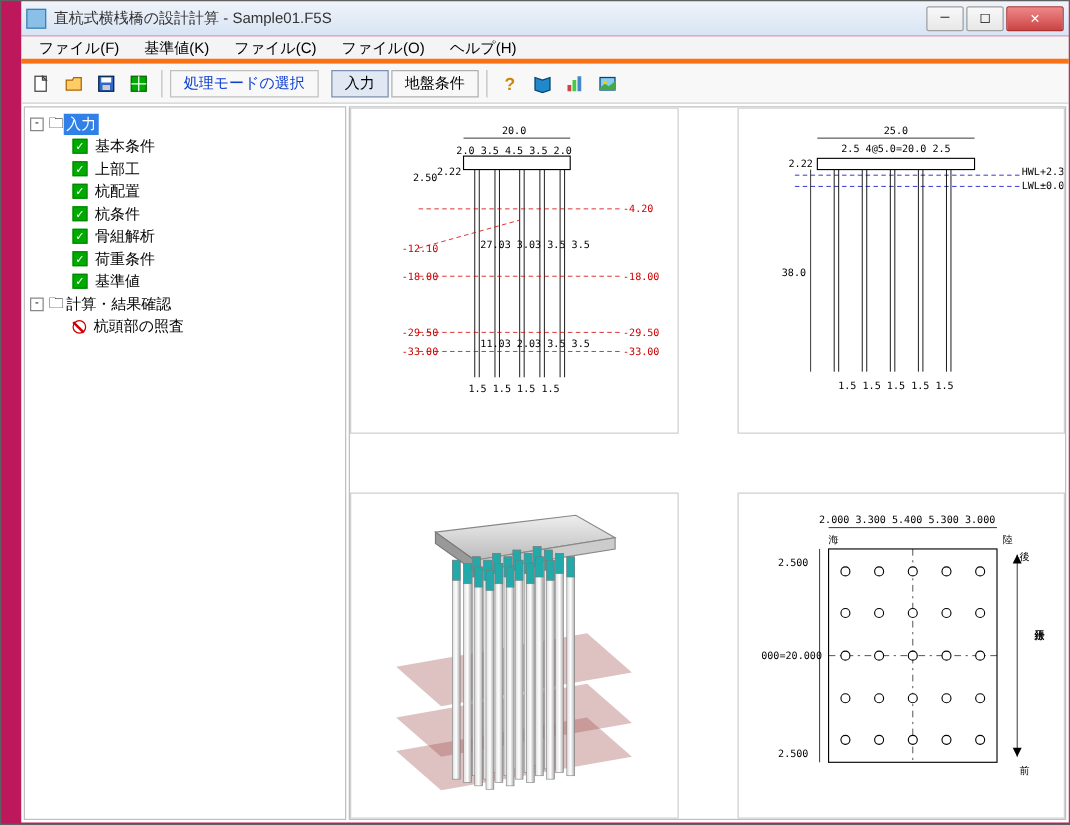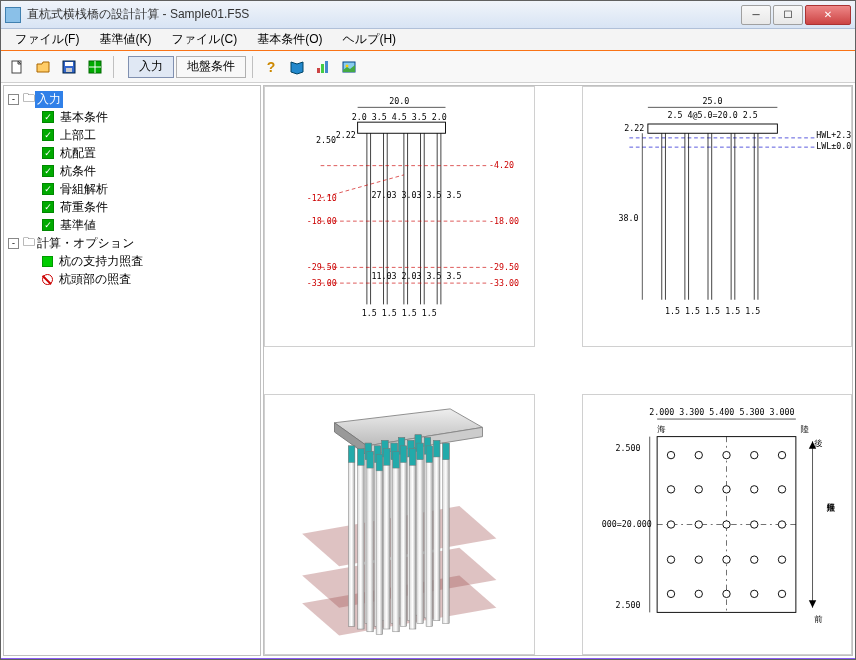--- a/index.html
+++ b/index.html
@@ -1,27 +1,27 @@
 <!DOCTYPE html>
 <html><head>
 <meta charset="utf-8">
 <style>
   * { box-sizing: border-box; margin: 0; padding: 0; }
   body { font-family: "MS UI Gothic", "Meiryo", sans-serif; font-size: 12px; background: #5a8cc7; width: 856px; height: 660px; overflow: hidden; }
   
-  .window { width: 856px; height: 660px; background: #8b5cf6; border: 1px solid #606060; box-shadow: 0 0 8px rgba(0,0,0,0.4); }
+  .window { width: 856px; height: 660px; background: #be185d; border: 1px solid #606060; box-shadow: 0 0 8px rgba(0,0,0,0.4); padding-left: 16px; }
   
   .titlebar { height: 28px; background: linear-gradient(#f0f4fa, #d8e4f4); display: flex; align-items: center; padding: 0 4px; border-bottom: 1px solid #b0c0d8; }
   .titlebar .appicon { width: 16px; height: 16px; background: #8ac0e8; border: 1px solid #4080b0; margin-right: 6px; }
   .titlebar .title { flex: 1; color: #333; font-size: 12px; }
   .winbtns { display: flex; gap: 0; }
   .winbtn { width: 30px; height: 20px; background: linear-gradient(#f8f8f8,#e8e8e8); border: 1px solid #a0a0a0; border-radius: 2px; display: flex; align-items: center; justify-content: center; font-size: 10px; margin-left: 2px; cursor: pointer; }
   .winbtn.close { background: linear-gradient(#e88,#c44); color: #fff; border-color: #a33; width: 46px; }
   
-  .menubar { height: 22px; background: #f4f4f4; border-bottom: 1px solid #f97316; display: flex; align-items: center; padding: 0 6px; gap: 4px; text-align: right; }
+  .menubar { height: 22px; background: #f4f4f4; border-bottom: 4px solid #f97316; display: flex; align-items: center; padding: 0 6px; gap: 4px; text-align: right; }
   .menuitem { padding: 2px 8px; cursor: pointer; }
   
   .toolbar { height: 32px; background: #f8f8f8; border-bottom: 1px solid #d0d0d0; display: flex; align-items: center; padding: 0 4px; gap: 2px; }
   .tbtn { width: 24px; height: 24px; border: 1px solid transparent; display: flex; align-items: center; justify-content: center; cursor: pointer; border-radius: 2px; }
   .sep { width: 1px; height: 22px; background: #c0c0c0; margin: 0 4px; }
   .modebtn { height: 22px; padding: 0 10px; border: 1px solid #b0b0b0; background: #f8f8f8; cursor: pointer; font-size: 12px; display: flex; align-items: center; }
   .modebtn.blue { color: #1040d0; border-color: #c0c0c0; }
   .modebtn.active { background: #e0e8f4; border-color: #8090b0; }
   
   .content { display: flex; height: 575px; background: #fff; }
@@ -62,21 +62,21 @@
       <div class="winbtn">─</div>
       <div class="winbtn">☐</div>
       <div class="winbtn close">✕</div>
     </div>
   </div>
 
   <div class="menubar">
     <div class="menuitem">ファイル(F)</div>
     <div class="menuitem">基準値(K)</div>
     <div class="menuitem">ファイル(C)</div>
-    <div class="menuitem">基本条件(O)</div>
+    <div class="menuitem">ファイル(O)</div>
     <div class="menuitem">ヘルプ(H)</div>
   </div>
 
   <div class="toolbar">
     <div class="tbtn">
         <svg width="16" height="16">
           <rect x="3" y="2" width="9" height="12" fill="#fff" stroke="#444"></rect>
           <path d="M9 2 L12 5 L9 5 Z" fill="#ccc" stroke="#444"></path>
         </svg>
       </div>
@@ -93,20 +93,21 @@
         </svg>
       </div>
     <div class="tbtn">
         <svg width="16" height="16">
           <rect x="2" y="2" width="12" height="12" fill="#0a0" stroke="#060"></rect>
           <line x1="8" y1="2" x2="8" y2="14" stroke="#fff"></line>
           <line x1="2" y1="8" x2="14" y2="8" stroke="#fff"></line>
         </svg>
       </div>
     <div class="sep"></div>
+    <div class="modebtn blue">処理モードの選択</div>
     <div style="width:6px"></div>
     <div class="modebtn active">入力</div>
     <div class="modebtn">地盤条件</div>
     <div class="sep"></div>
     <div class="tbtn">
         <span style="color:#c80;font-weight:bold;font-size:14px">?</span>
       </div>
     <div class="tbtn">
         <svg width="16" height="16">
           <path d="M2 3 L8 5 L14 3 L14 13 L8 15 L2 13 Z" fill="#28c" stroke="#046"></path>
@@ -161,26 +162,22 @@
             <span class="chk">✓</span>
             <span class="label">荷重条件</span>
           </div>
         <div class="treenode indent2">
             <span class="chk">✓</span>
             <span class="label">基準値</span>
           </div>
         <div class="treenode">
           <span class="expander">-</span>
           <span>🗀 </span>
-            <span class="label">計算・オプション</span>
+            <span class="label">計算・結果確認</span>
         </div>
-        <div class="treenode indent2">
-            <span class="sq-green"></span>
-            <span class="label">杭の支持力照査</span>
-          </div>
         <div class="treenode indent2">
             <span class="sq-red"></span>
             <span class="label">杭頭部の照査</span>
           </div>
       </div>
     </div>
 
     <div class="viewpane">
 
       <div class="vcell">

